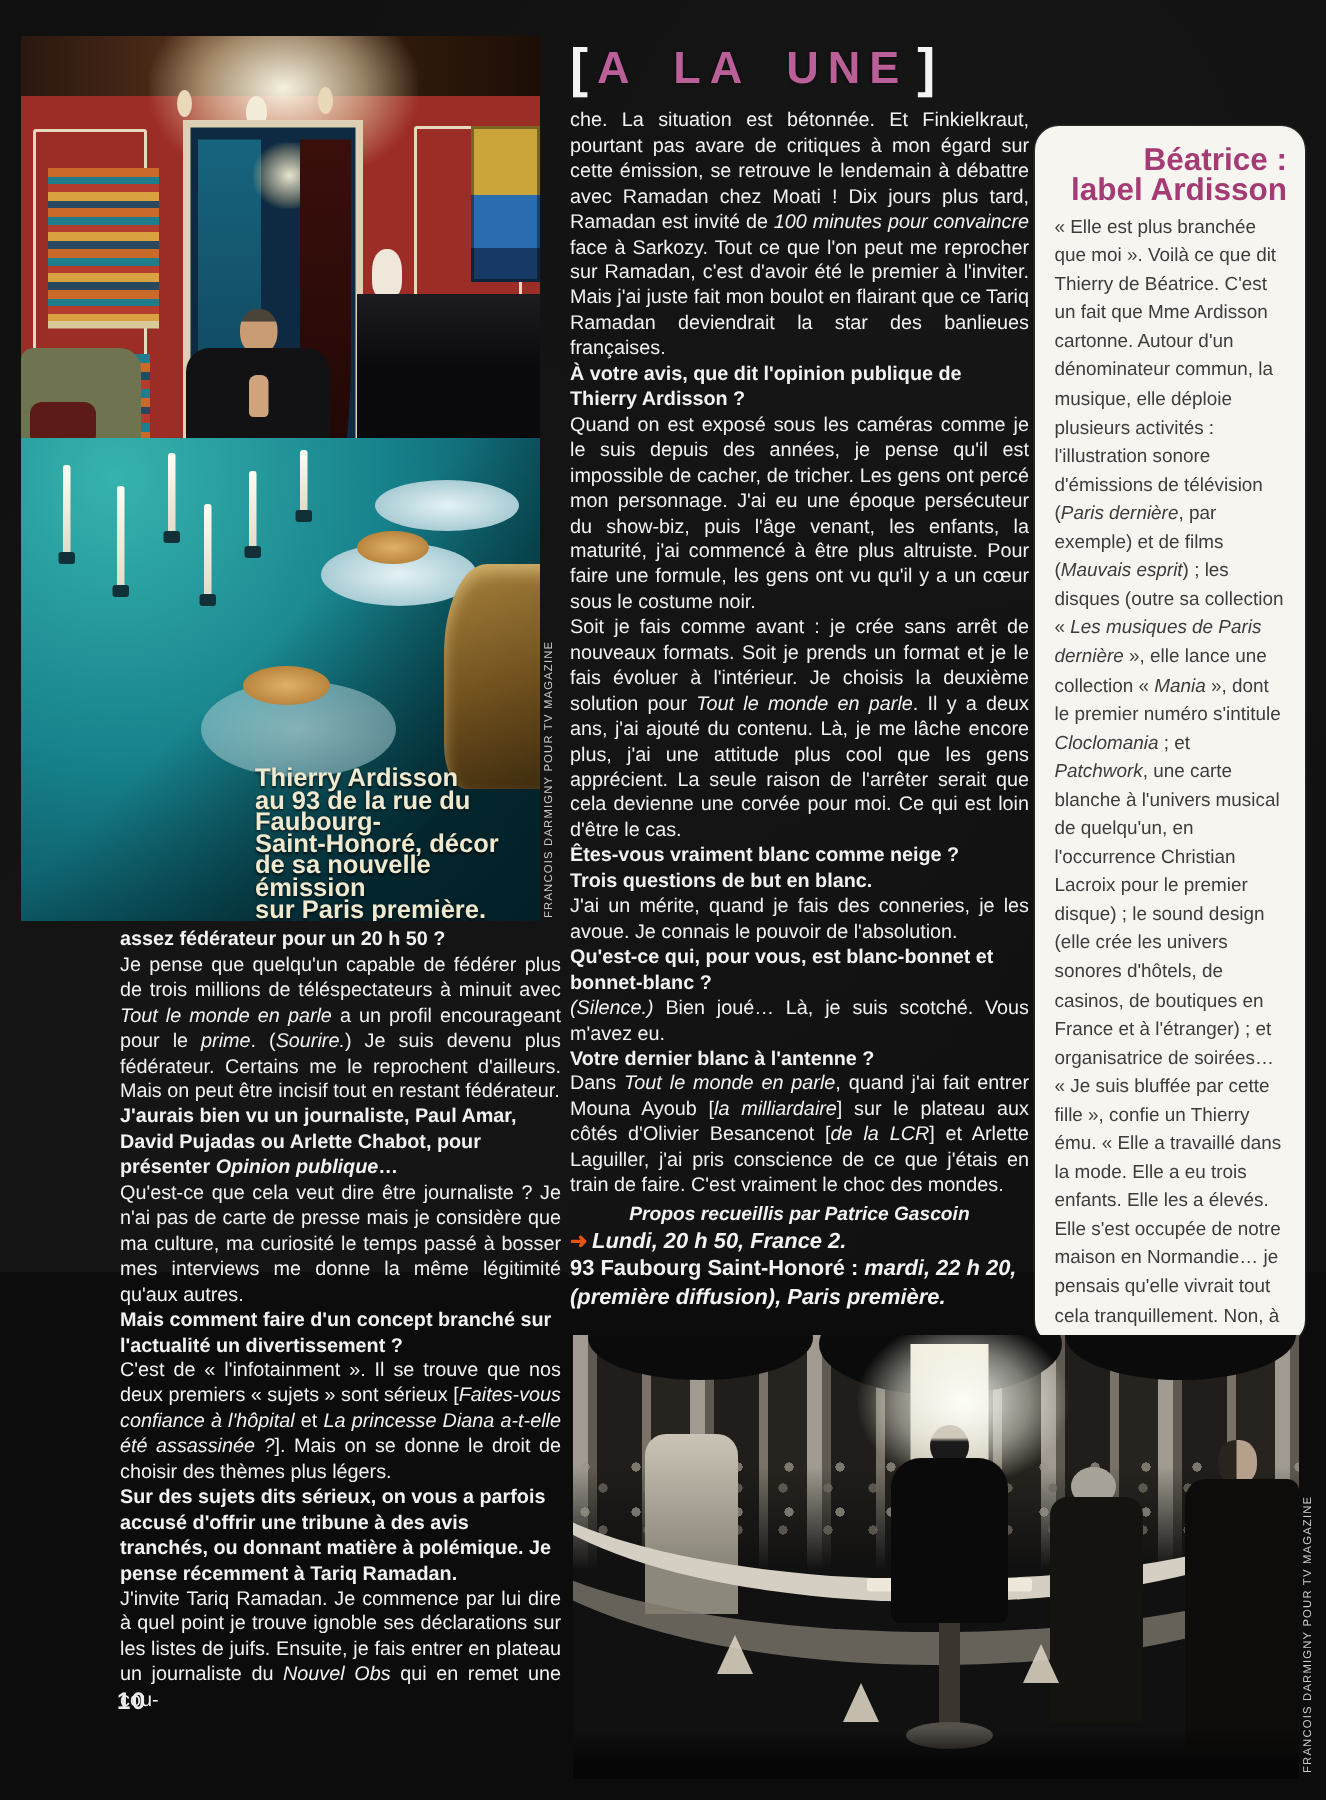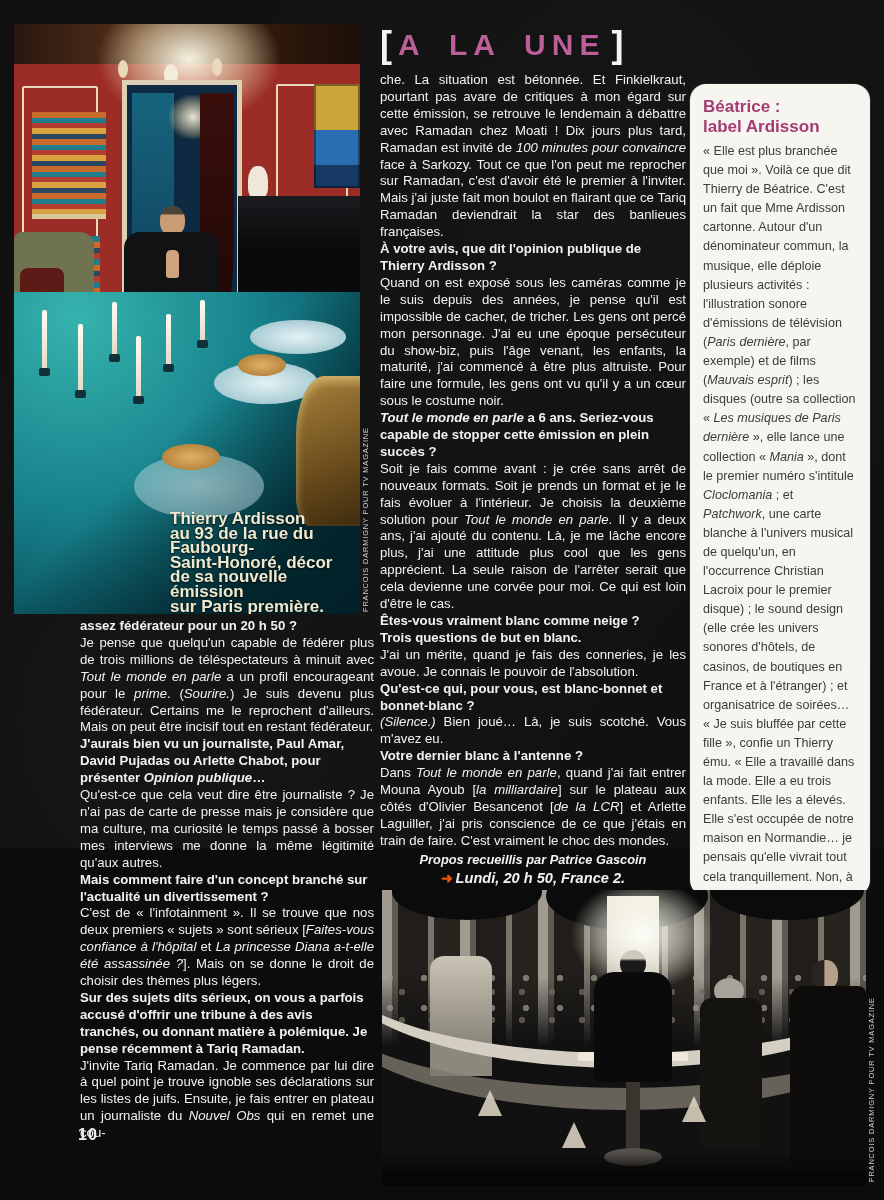--- a/index.html
+++ b/index.html
@@ -17,29 +17,29 @@
     text-shadow:0 0 2px rgba(0,0,0,.6);}
 
   
   .col{position:absolute;color:#f2f2f2;font-size:13.2px;line-height:16.9px;}
   .col p{margin:0;}
   .blk-q{font-weight:bold;}
   .blk-kicker{font-weight:bold;}
   .blk-a{text-align:justify;}
   .blk-note{font-weight:bold;font-size:12.5px;}
   .blk-byline{font-weight:bold;font-style:italic;text-align:center;font-size:12.8px;margin-top:2px!important;}
-  .blk-sched{font-weight:bold;font-style:italic;font-size:14.6px;line-height:18.6px;text-align:center;}
+  .blk-sched{font-weight:bold;font-style:italic;font-size:14.6px;line-height:18.6px;}
   .it{font-style:italic;}
   .up{font-style:normal;}
   .arrow-icon{color:#e8520f;font-style:normal;margin-right:3px;font-size:14px;}
 
   
   .sidebar{position:absolute;left:690px;top:84px;width:180px;height:812px;background:#f7f5ef;
     border-radius:16px;box-sizing:border-box;padding:13px 12px 10px 13px;box-shadow:0 0 0 1px rgba(255,255,255,.08);}
-  .sidebar .title{color:#a43b74;font-weight:bold;font-size:17px;line-height:20px;text-align:left;margin-bottom:5px;}
+  .sidebar .title{color:#a43b74;font-weight:bold;font-size:21px;line-height:20px;text-align:right;margin-bottom:5px;}
   .sidebar .body{color:#3c3c3c;font-size:12.6px;line-height:19.1px;}
   .sidebar .body p{margin:0;}
 
   
   .photoA{position:absolute;left:14px;top:24px;width:346px;height:590px;overflow:hidden;background:#9c2c26;}
   .photoA .ceiling{position:absolute;left:0;top:0;width:100%;height:40px;
     background:linear-gradient(90deg,#2a1710,#54301a 35%,#3a2010 60%,#1c0e06);}
   .photoA .chand{position:absolute;left:85px;top:0;width:180px;height:100px;
     background:radial-gradient(ellipse at 50% 35%,rgba(255,252,235,.95),rgba(235,215,175,.55) 42%,transparent 72%);}
   .photoA .bulbs{position:absolute;left:150px;top:40px;width:14px;height:22px;border-radius:50%;background:#f3ecd8;
@@ -168,21 +168,20 @@
         <div>de sa nouvelle émission</div>
         <div>sur Paris première.</div>
       </div>
   </div>
   <div class="vcredit" style="left:361px;top:372px;height:240px;">FRANCOIS DARMIGNY POUR TV MAGAZINE</div>
 
   <div class="col" style="left:380px;top:72px;width:306px;">
       <p class="blk blk-a"><span class="seg">che. La situation est bétonnée. Et Finkielkraut, pourtant pas avare de critiques à mon égard sur cette émission, se retrouve le lendemain à débattre avec Ramadan chez Moati ! Dix jours plus tard, Ramadan est invité de </span><span class="seg it">100 minutes pour convaincre</span><span class="seg"> face à Sarkozy. Tout ce que l'on peut me reprocher sur Ramadan, c'est d'avoir été le premier à l'inviter. Mais j'ai juste fait mon boulot en flairant que ce Tariq Ramadan deviendrait la star des banlieues françaises.</span></p>
       <p class="blk blk-q"><span class="seg">À votre avis, que dit l'opinion publique de Thierry Ardisson ?</span></p>
       <p class="blk blk-a"><span class="seg">Quand on est exposé sous les caméras comme je le suis depuis des années, je pense qu'il est impossible de cacher, de tricher. Les gens ont percé mon personnage. J'ai eu une époque persécuteur du show-biz, puis l'âge venant, les enfants, la maturité, j'ai commencé à être plus altruiste. Pour faire une formule, les gens ont vu qu'il y a un cœur sous le costume noir.</span></p>
-      <p class="blk blk-q"><span class="seg it">Tout le monde en parle</span><span class="seg"> a 6 ans. Seriez-vous capable de stopper cette émission en plein succès ?</span></p>
       <p class="blk blk-a"><span class="seg">Soit je fais comme avant : je crée sans arrêt de nouveaux formats. Soit je prends un format et je le fais évoluer à l'intérieur. Je choisis la deuxième solution pour </span><span class="seg it">Tout le monde en parle</span><span class="seg">. Il y a deux ans, j'ai ajouté du contenu. Là, je me lâche encore plus, j'ai une attitude plus cool que les gens apprécient. La seule raison de l'arrêter serait que cela devienne une corvée pour moi. Ce qui est loin d'être le cas.</span></p>
       <p class="blk blk-q"><span class="seg">Êtes-vous vraiment blanc comme neige ?</span></p>
       <p class="blk blk-kicker"><span class="seg">Trois questions de but en blanc.</span></p>
       <p class="blk blk-a"><span class="seg">J'ai un mérite, quand je fais des conneries, je les avoue. Je connais le pouvoir de l'absolution.</span></p>
       <p class="blk blk-q"><span class="seg">Qu'est-ce qui, pour vous, est blanc-bonnet et bonnet-blanc ?</span></p>
       <p class="blk blk-a"><span class="seg it">(Silence.)</span><span class="seg"> Bien joué… Là, je suis scotché. Vous m'avez eu.</span></p>
       <p class="blk blk-q"><span class="seg">Votre dernier blanc à l'antenne ?</span></p>
       <p class="blk blk-a"><span class="seg">Dans </span><span class="seg it">Tout le monde en parle</span><span class="seg">, quand j'ai fait entrer Mouna Ayoub [</span><span class="seg it">la milliardaire</span><span class="seg">] sur le plateau aux côtés d'Olivier Besancenot [</span><span class="seg it">de la LCR</span><span class="seg">] et Arlette Laguiller, j'ai pris conscience de ce que j'étais en train de faire. C'est vraiment le choc des mondes.</span></p>
       <p class="blk blk-byline"><span class="seg">Propos recueillis par Patrice Gascoin</span></p>
       <p class="blk blk-sched"><span class="arrow-icon">➜</span><span class="seg">Lundi, 20 h 50, France 2.</span></p>

